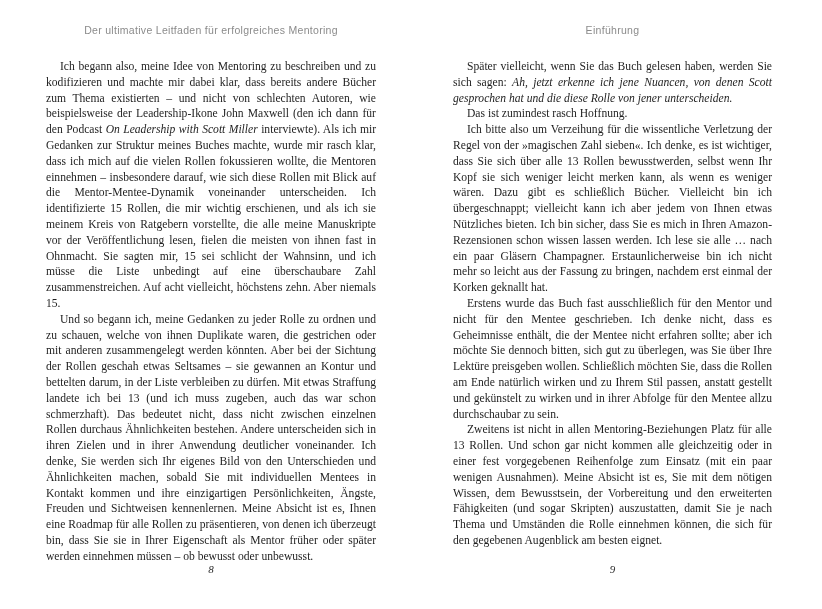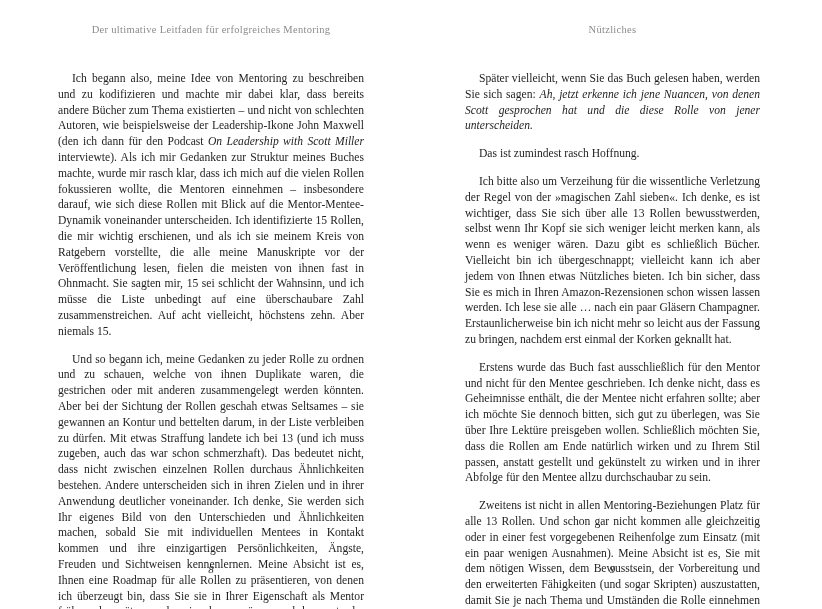--- a/index.html
+++ b/index.html
@@ -20,39 +20,39 @@
     top: 0;
     height: 609px;
   }
   .page-left  { left: 46px;  width: 330px; }
   .page-right { left: 453px; width: 319px; }
   .running-head {
     position: absolute;
     top: 24px;
     left: 0; right: 0;
     text-align: center;
-    font-family: Liberation Serif, serif;
+    font-family: Liberation Sans, sans-serif;
     font-size: 10.5px;
     letter-spacing: 0.3px;
     color: var(--head-color, #8b8b8b);
     white-space: nowrap;
   }
   .page-body {
     position: absolute;
     top: 59px;
     left: 0; right: 0;
     text-align: justify;
     font-size: 11.6px;
     line-height: 15.8px;
     color: var(--body-color, #1e1e1e);
     hyphens: auto;
     -webkit-hyphens: auto;
   }
   .para {
-    margin: 12px;
+    margin: 0;
     text-indent: 14px;
   }
   .para em { font-style: italic; }
   .page-number {
     position: absolute;
     top: 563px;
     left: 0; right: 0;
     text-align: center;
     font-style: italic;
     font-size: 11px;
@@ -67,21 +67,21 @@
   <div class="page page-left">
     <div class="running-head">Der ultimative Leitfaden für erfolgreiches Mentoring</div>
     <div class="page-body">
         <p class="para"><span>Ich begann also, meine Idee von Mentoring zu beschreiben und zu kodifizieren und machte mir dabei klar, dass bereits andere Bücher zum Thema existierten – und nicht von schlechten Autoren, wie beispielsweise der Leadership-Ikone John Maxwell (den ich dann für den Podcast </span><em>On Leadership with Scott Miller</em><span> interviewte). Als ich mir Gedanken zur Struktur meines Buches machte, wurde mir rasch klar, dass ich mich auf die vielen Rollen fokussieren wollte, die Mentoren einnehmen – insbesondere darauf, wie sich diese Rollen mit Blick auf die Mentor-Mentee-Dynamik voneinander unterscheiden. Ich identifizierte 15 Rollen, die mir wichtig erschienen, und als ich sie meinem Kreis von Ratgebern vorstellte, die alle meine Manuskripte vor der Veröffentlichung lesen, fielen die meisten von ihnen fast in Ohnmacht. Sie sagten mir, 15 sei schlicht der Wahnsinn, und ich müsse die Liste unbedingt auf eine überschaubare Zahl zusammenstreichen. Auf acht vielleicht, höchstens zehn. Aber niemals 15.</span></p>
         <p class="para"><span>Und so begann ich, meine Gedanken zu jeder Rolle zu ordnen und zu schauen, welche von ihnen Duplikate waren, die gestrichen oder mit anderen zusammengelegt werden könnten. Aber bei der Sichtung der Rollen geschah etwas Seltsames – sie gewannen an Kontur und bettelten darum, in der Liste verbleiben zu dürfen. Mit etwas Straffung landete ich bei 13 (und ich muss zugeben, auch das war schon schmerzhaft). Das bedeutet nicht, dass nicht zwischen einzelnen Rollen durchaus Ähnlichkeiten bestehen. Andere unterscheiden sich in ihren Zielen und in ihrer Anwendung deutlicher voneinander. Ich denke, Sie werden sich Ihr eigenes Bild von den Unterschieden und Ähnlichkeiten machen, sobald Sie mit individuellen Mentees in Kontakt kommen und ihre einzigartigen Persönlichkeiten, Ängste, Freuden und Sichtweisen kennenlernen. Meine Absicht ist es, Ihnen eine Roadmap für alle Rollen zu präsentieren, von denen ich überzeugt bin, dass Sie sie in Ihrer Eigenschaft als Mentor früher oder später werden einnehmen müssen – ob bewusst oder unbewusst.</span></p>
       </div>
     <div class="page-number">8</div>
   </div>
 
   <div class="page page-right">
-    <div class="running-head">Nützliches</div>
+    <div class="running-head">Einführung</div>
     <div class="page-body">
         <p class="para"><span>Später vielleicht, wenn Sie das Buch gelesen haben, werden Sie sich sagen: </span><em>Ah, jetzt erkenne ich jene Nuancen, von denen Scott gesprochen hat und die diese Rolle von jener unterscheiden.</em></p>
         <p class="para"><span>Das ist zumindest rasch Hoffnung.</span></p>
         <p class="para"><span>Ich bitte also um Verzeihung für die wissentliche Verletzung der Regel von der »magischen Zahl sieben«. Ich denke, es ist wichtiger, dass Sie sich über alle 13 Rollen bewusstwerden, selbst wenn Ihr Kopf sie sich weniger leicht merken kann, als wenn es weniger wären. Dazu gibt es schließlich Bücher. Vielleicht bin ich übergeschnappt; vielleicht kann ich aber jedem von Ihnen etwas Nützliches bieten. Ich bin sicher, dass Sie es mich in Ihren Amazon-Rezensionen schon wissen lassen werden. Ich lese sie alle … nach ein paar Gläsern Champagner. Erstaunlicherweise bin ich nicht mehr so leicht aus der Fassung zu bringen, nachdem erst einmal der Korken geknallt hat.</span></p>
         <p class="para"><span>Erstens wurde das Buch fast ausschließlich für den Mentor und nicht für den Mentee geschrieben. Ich denke nicht, dass es Geheimnisse enthält, die der Mentee nicht erfahren sollte; aber ich möchte Sie dennoch bitten, sich gut zu überlegen, was Sie über Ihre Lektüre preisgeben wollen. Schließlich möchten Sie, dass die Rollen am Ende natürlich wirken und zu Ihrem Stil passen, anstatt gestellt und gekünstelt zu wirken und in ihrer Abfolge für den Mentee allzu durchschaubar zu sein.</span></p>
         <p class="para"><span>Zweitens ist nicht in allen Mentoring-Beziehungen Platz für alle 13 Rollen. Und schon gar nicht kommen alle gleichzeitig oder in einer fest vorgegebenen Reihenfolge zum Einsatz (mit ein paar wenigen Ausnahmen). Meine Absicht ist es, Sie mit dem nötigen Wissen, dem Bewusstsein, der Vorbereitung und den erweiterten Fähigkeiten (und sogar Skripten) auszustatten, damit Sie je nach Thema und Umständen die Rolle einnehmen können, die sich für den gegebenen Augenblick am besten eignet.</span></p>
       </div>
     <div class="page-number">9</div>
   </div>
 

